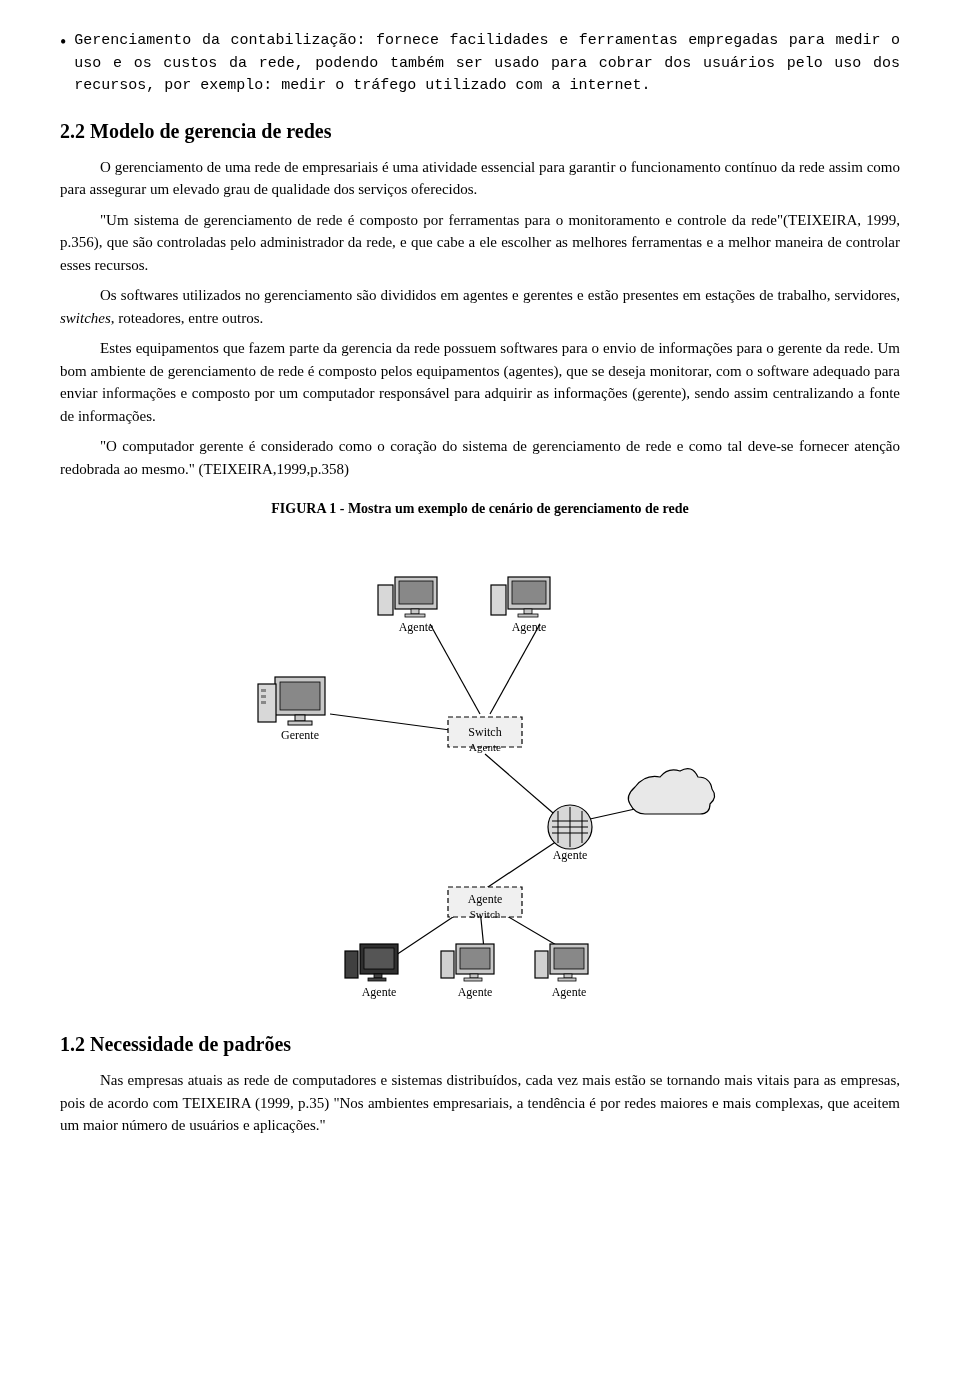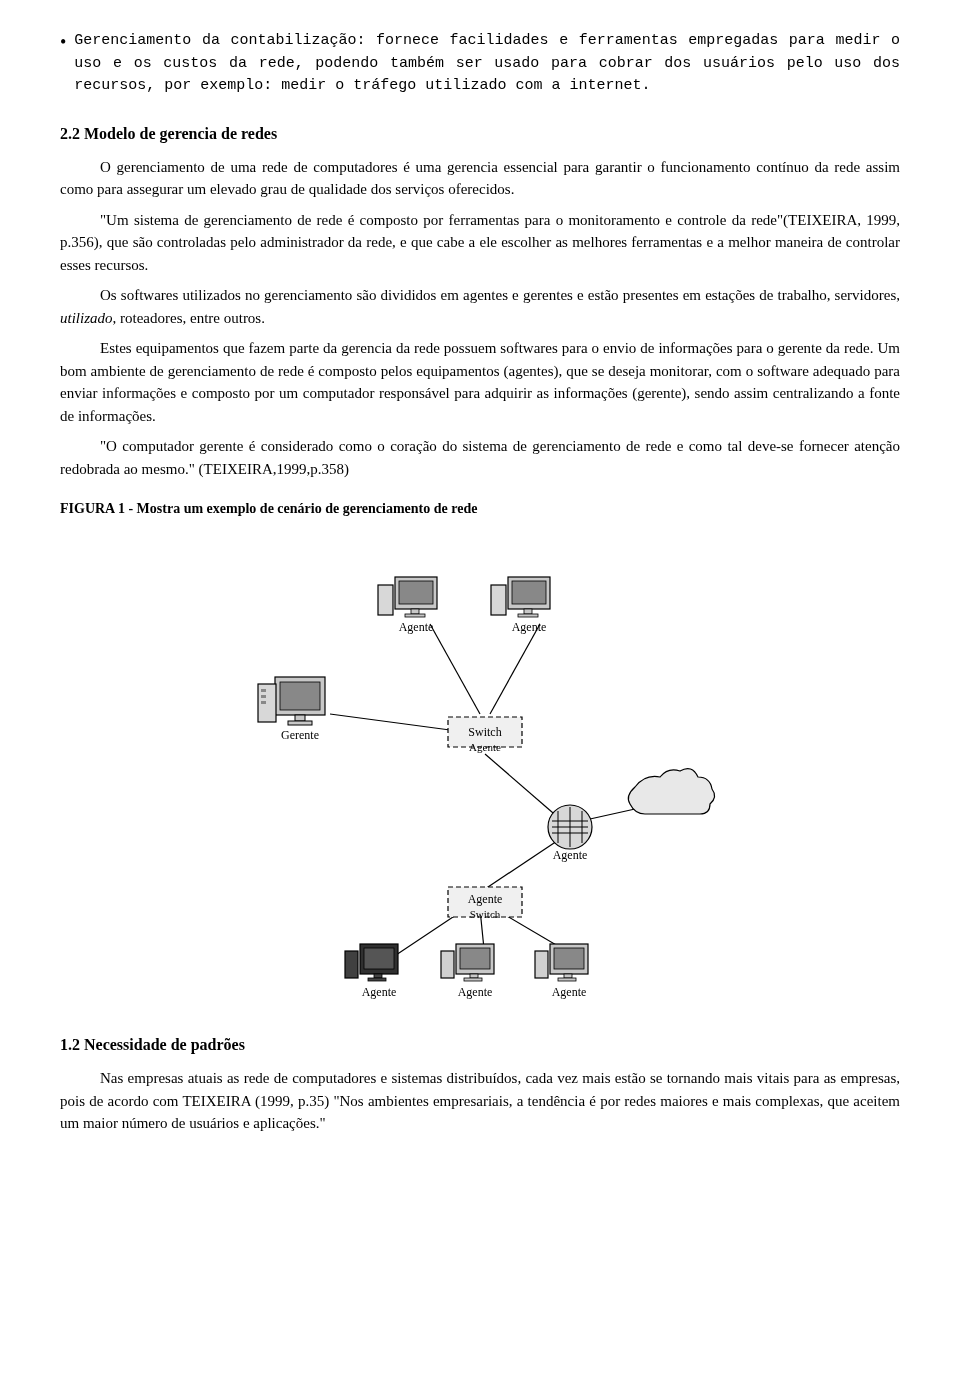--- a/index.html
+++ b/index.html
@@ -22,31 +22,32 @@
       margin-right: 8px;
       font-size: 18px;
       line-height: 1.4;
       flex-shrink: 0;
     }
     .text-justify {
       text-align: justify;
       font-family: Liberation Mono, monospace;
     }
     .section-heading {
-      font-size: 16px;
+      font-size: 20px;
       font-weight: bold;
-      margin-top: 24px;
+      margin-top: 18px;
       margin-bottom: 10px;
     }
     .paragraph-indent {
       text-align: justify;
       margin-bottom: 8px;
       text-indent: 40px;
     }
     .figure-caption {
+      text-align: center;
       font-weight: bold;
       font-size: 14px;
       margin: 18px 0 10px 0;
     }
     .figure-container {
       display: flex;
       justify-content: center;
       margin: 10px 0 20px 0;
     }
     
@@ -69,29 +70,29 @@
 <body>
 
 <div class="bullet-block">
   <span class="bullet-symbol">•</span>
   <span class="text-justify">Gerenciamento da contabilização: fornece facilidades e ferramentas empregadas para medir o uso e os custos da rede, podendo também ser usado para cobrar dos usuários pelo uso dos recursos, por exemplo: medir o tráfego utilizado com a internet.</span>
 </div>
 
 <div class="section-heading">2.2 Modelo de gerencia de redes</div>
 
 <p class="paragraph-indent">
-  <span>O gerenciamento de uma rede de computadores é uma gerencia essencial para garantir o funcionamento contínuo da rede assim como para assegurar um elevado grau de qualidade dos serviços oferecidos.</span>
+  <span>O gerenciamento de uma rede de empresariais é uma atividade essencial para garantir o funcionamento contínuo da rede assim como para assegurar um elevado grau de qualidade dos serviços oferecidos.</span>
 </p>
 
 <p class="paragraph-indent">
   <span>"Um sistema de gerenciamento de rede é composto por ferramentas para o monitoramento e controle da rede"(TEIXEIRA, 1999, p.356), que são controladas pelo administrador da rede, e que cabe a ele escolher as melhores ferramentas e a melhor maneira de controlar esses recursos.</span>
 </p>
 
 <p class="paragraph-indent">
-  <span>Os softwares utilizados no gerenciamento são divididos em agentes e gerentes e estão presentes em estações de trabalho, servidores, <em>utilizado</em>, roteadores, entre outros.</span>
+  <span>Os softwares utilizados no gerenciamento são divididos em agentes e gerentes e estão presentes em estações de trabalho, servidores, <em>switches</em>, roteadores, entre outros.</span>
 </p>
 
 <p class="paragraph-indent">
   <span>Estes equipamentos que fazem parte da gerencia da rede possuem softwares para o envio de informações para o gerente da rede. Um bom ambiente de gerenciamento de rede é composto pelos equipamentos (agentes), que se deseja monitorar, com o software adequado para enviar informações e composto por um computador responsável para adquirir as informações (gerente), sendo assim centralizando a fonte de informações.</span>
 </p>
 
 <p class="paragraph-indent">
   <span>"O computador gerente é considerado como o coração do sistema de gerenciamento de rede e como tal deve-se fornecer atenção redobrada ao mesmo." (TEIXEIRA,1999,p.358)</span>
 </p>
 

